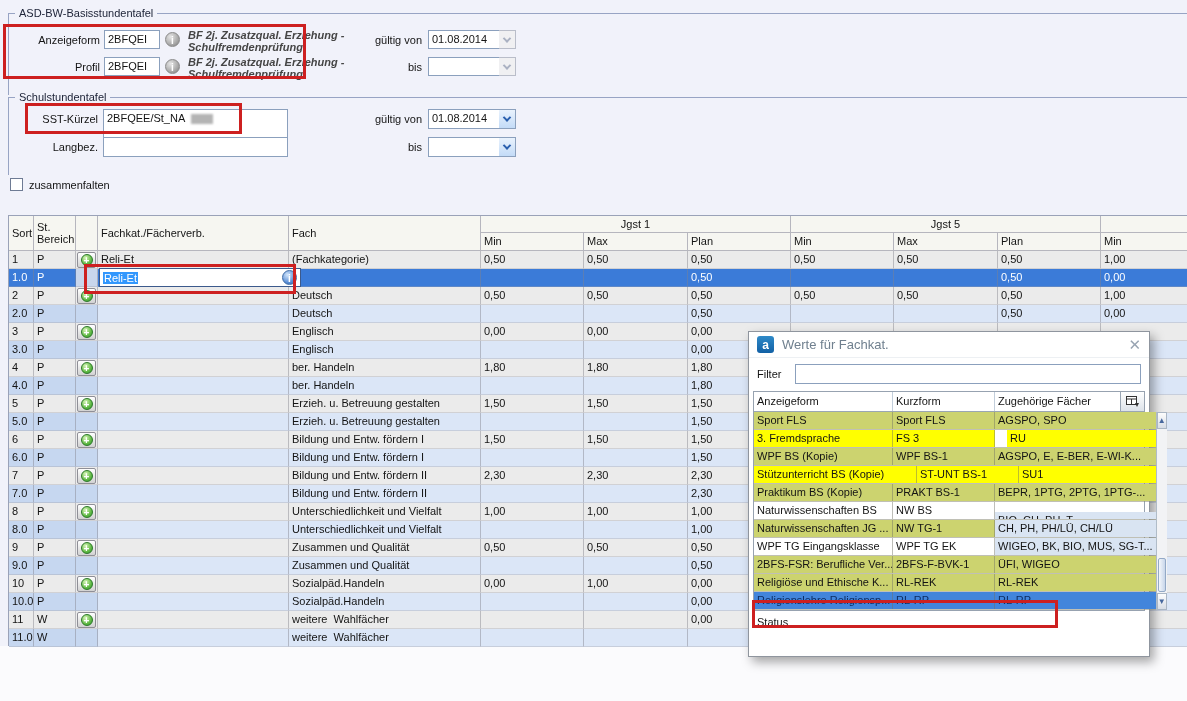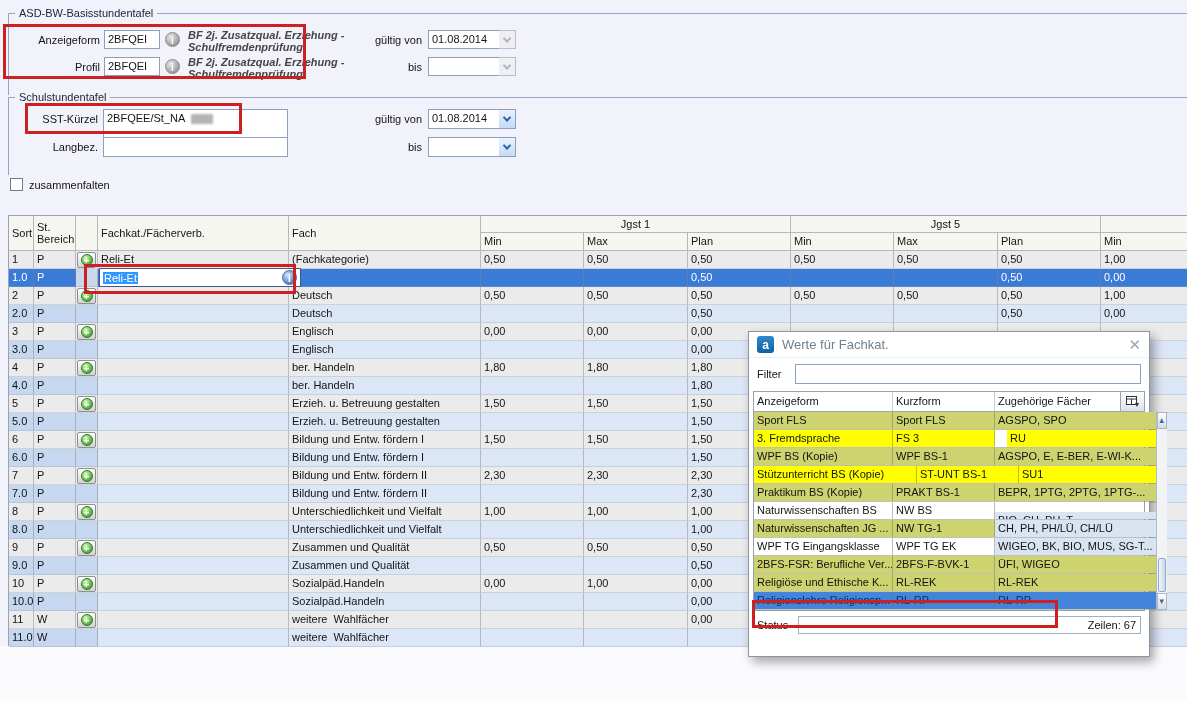--- a/index.html
+++ b/index.html
@@ -551,23 +551,20 @@
               <div class="sthumb"></div>
             </div>
           <div class="sbtn">
               <span>▼</span>
             </div>
         </div>
       </div>
     </div>
     <div class="srow">
       <span>Status</span>
-      <div class="sfield">
-        <span>Zeilen: 67</span>
-      </div>
     </div>
   </div>
 
   <div class="redbox" style="left:3px;top:24px;width:303px;height:55px;"></div>
   <div class="redbox" style="left:25px;top:103px;width:217px;height:31px;"></div>
   <div class="redbox" style="left:84px;top:264px;width:212px;height:30px;"></div>
   <div class="redbox" style="left:752px;top:600px;width:306px;height:28px;"></div>
 </div>
 
 </body></html>

